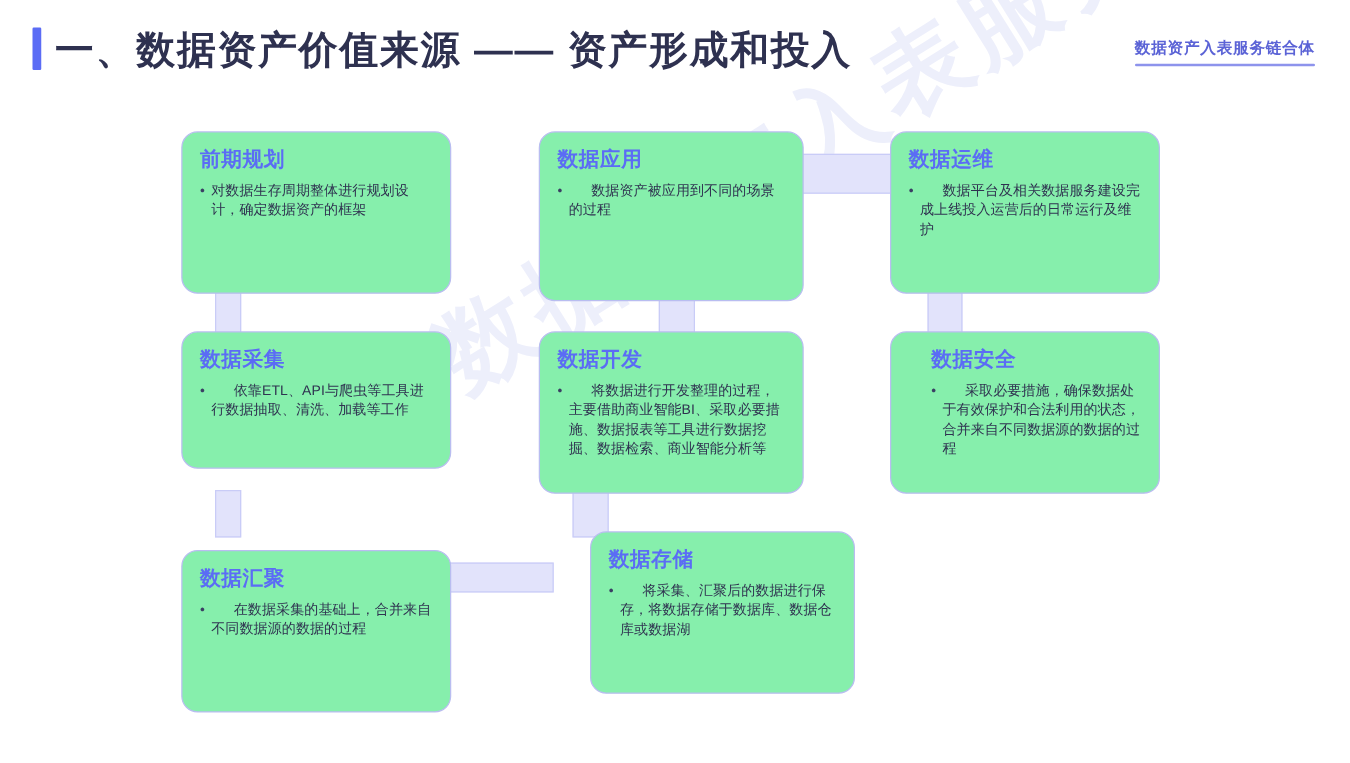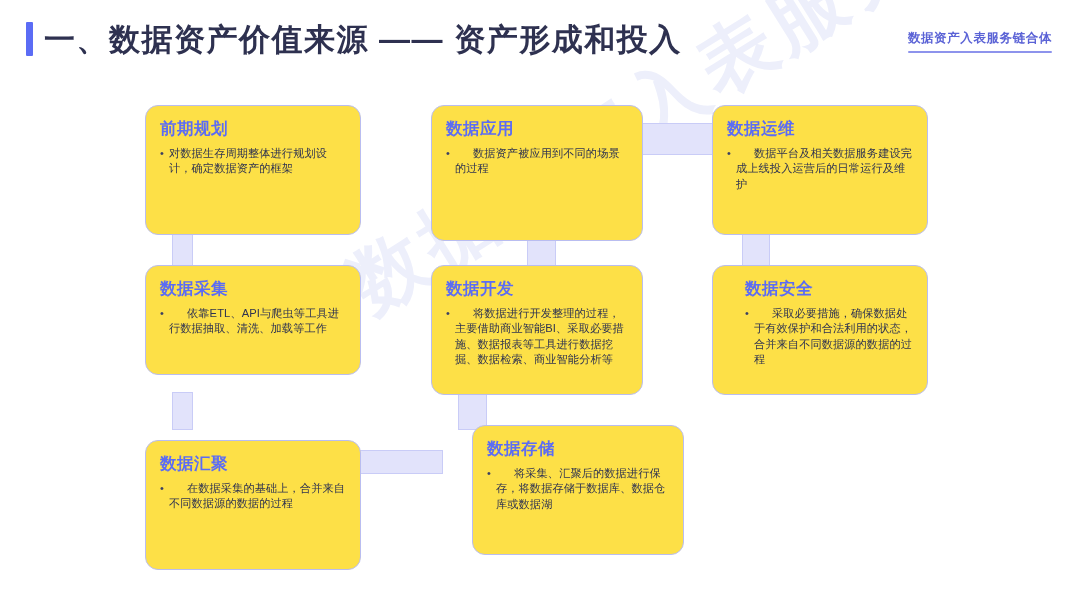--- a/index.html
+++ b/index.html
@@ -96,21 +96,21 @@
     background: #e2e3fb;
     border: 1px solid #c9ccf7;
     box-sizing: border-box;
     z-index: 1;
   }
 
   
   .card {
     position: absolute;
     box-sizing: border-box;
-    background: #fde047;
+    background: #86efac;
     border: 1.3px solid #b9bdf0;
     border-radius: 13px;
     padding: 13px 14px 10px 14px;
     z-index: 2;
   }
   .card-title {
     font-size: 16.5px;
     font-weight: bold;
     color: #5b6cf5;
     letter-spacing: 0.5px;

